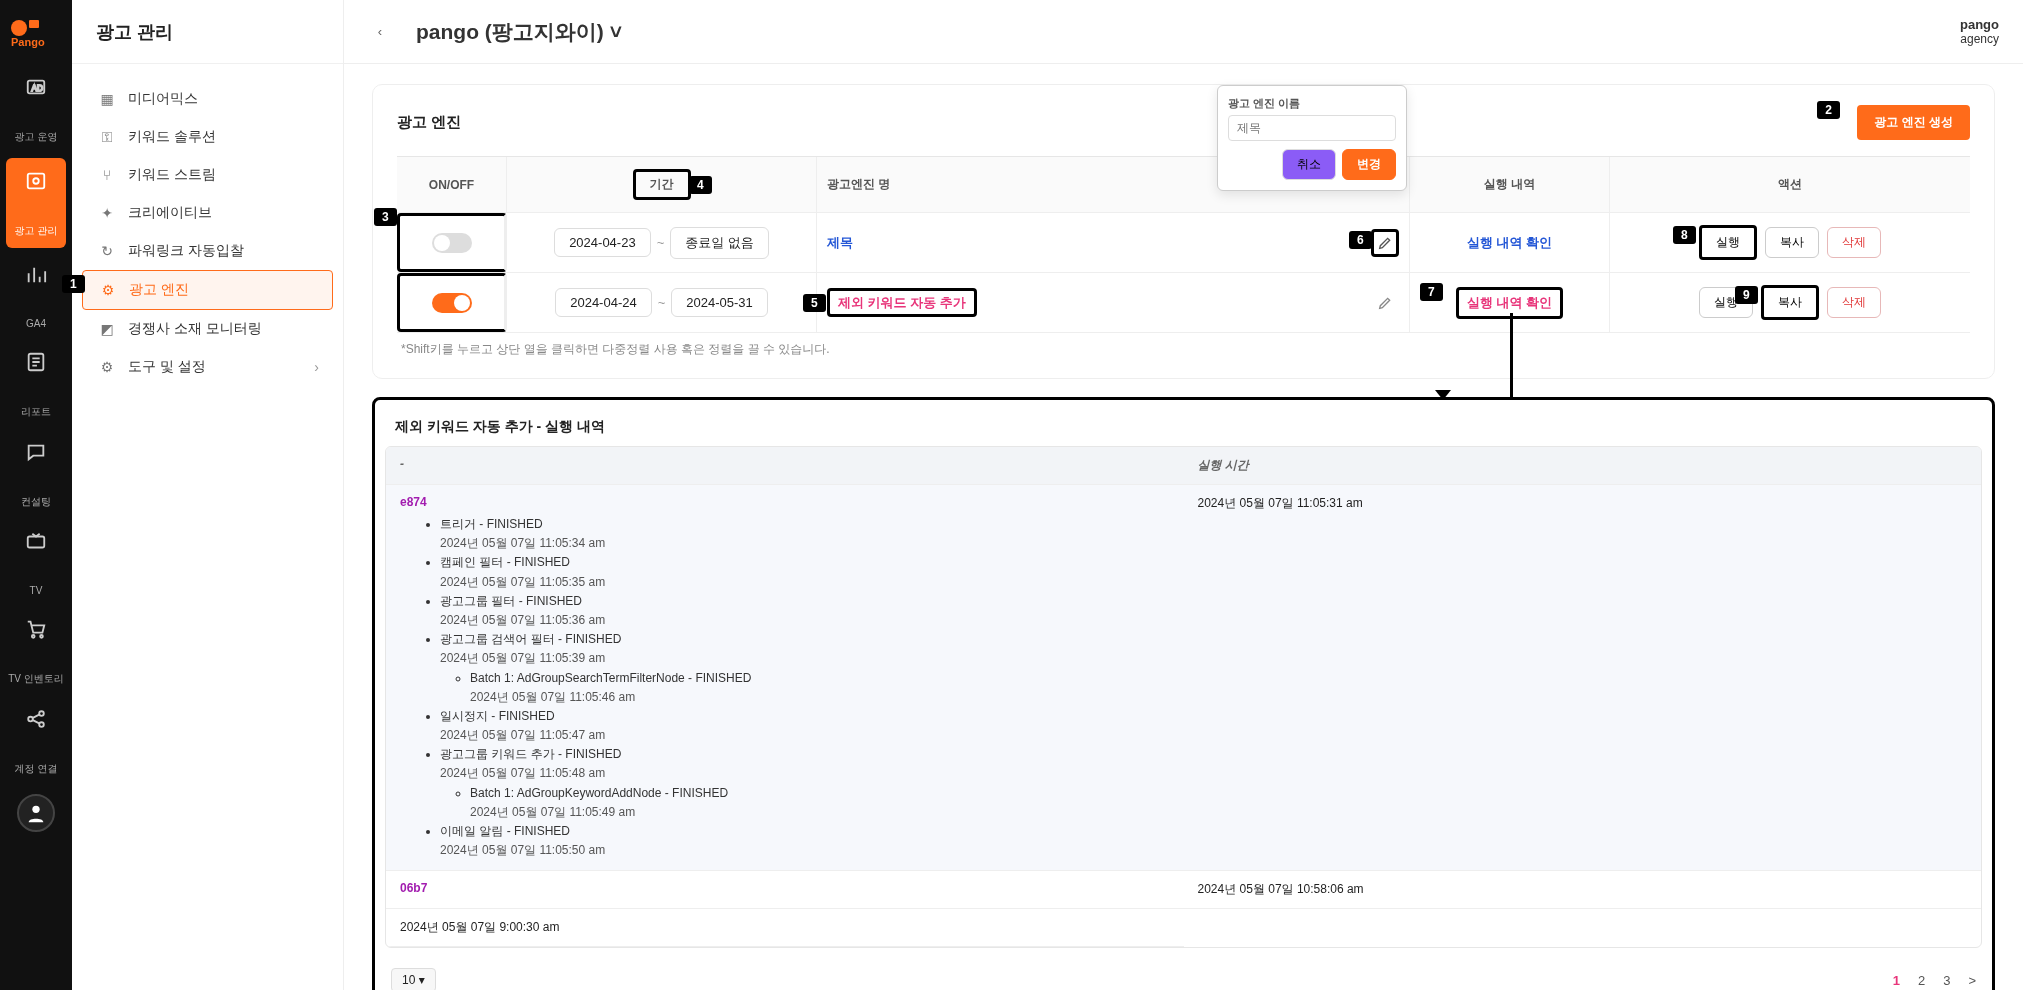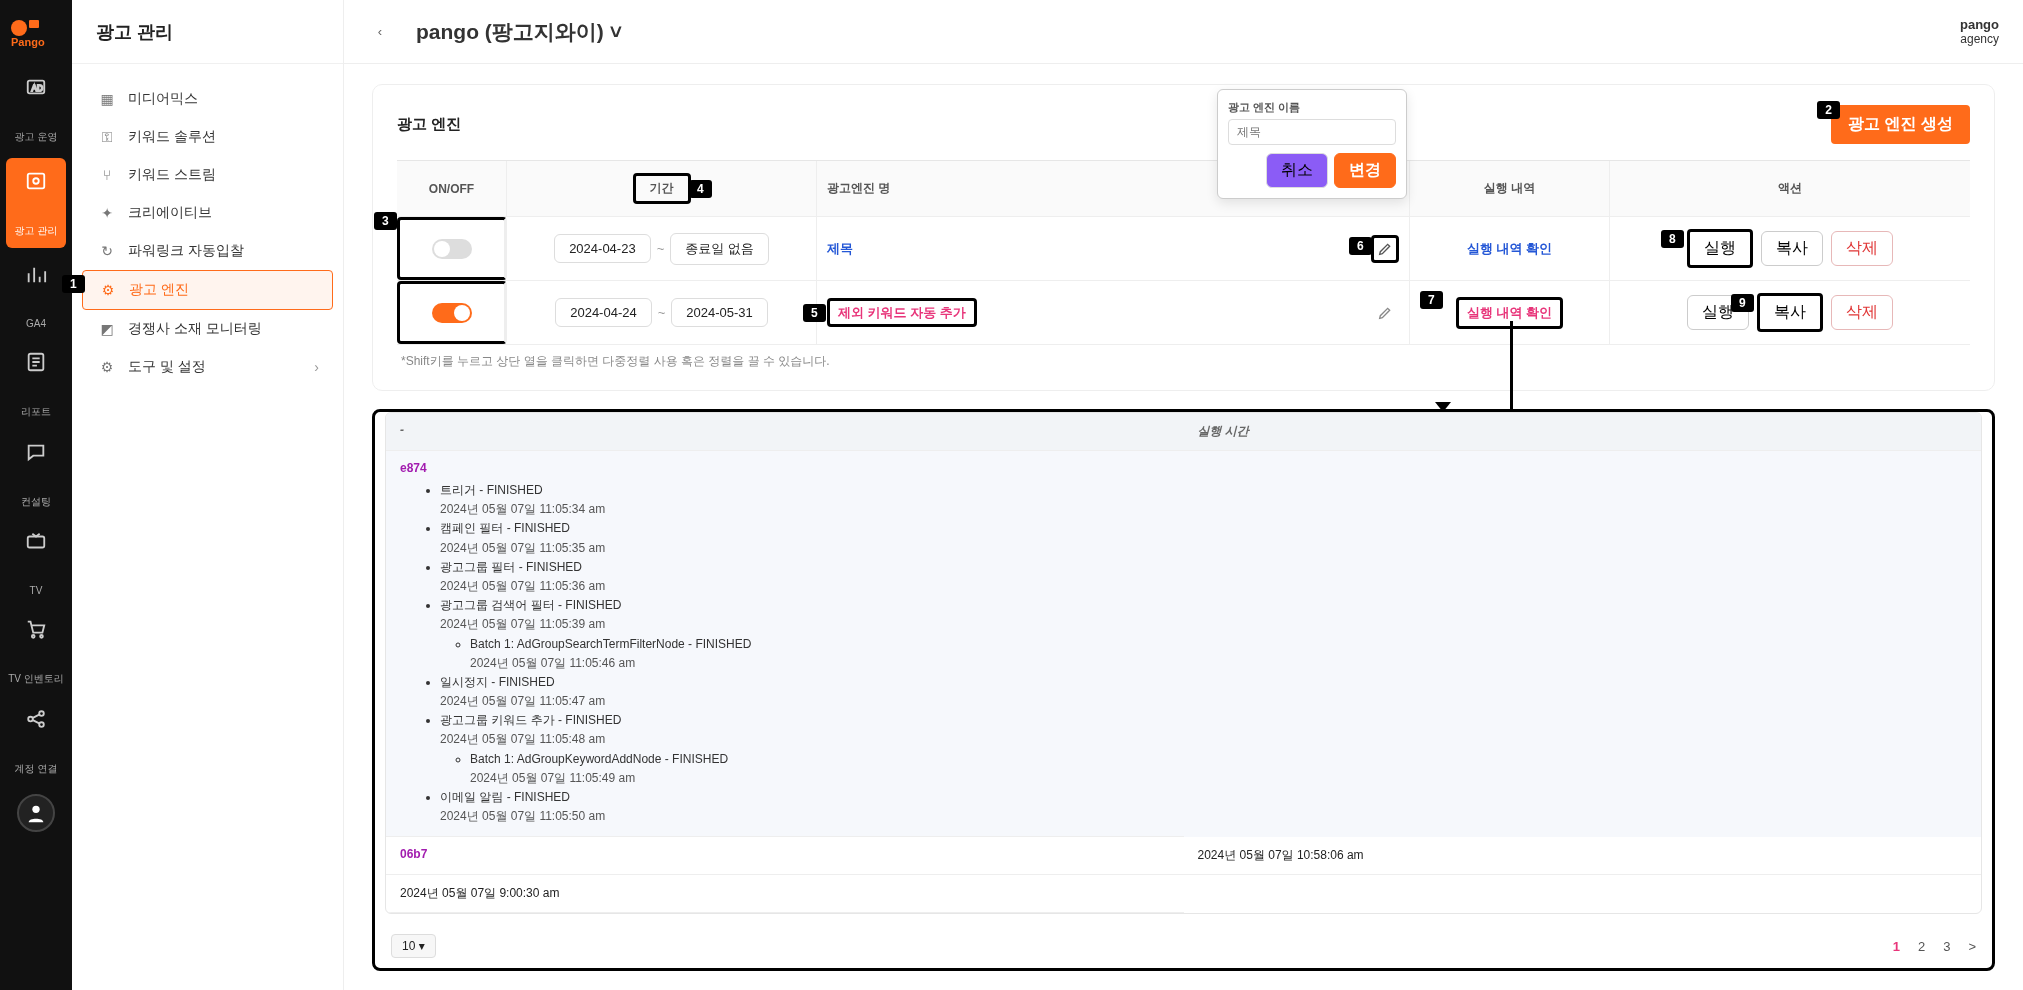--- a/index.html
+++ b/index.html
@@ -31,21 +31,21 @@
   .topbar .right { margin-left:auto; text-align:right; color:#333; font-size:12px; }
   .topbar .right .aname { font-weight:700; font-size:13px; }
 
   
   .main { margin-left:344px; padding: 84px 28px 30px 28px; }
   .panel { background:#fff; border:1px solid #eee; border-radius:10px; padding:0; margin-bottom:18px; position:relative; }
   .panel-inner { padding: 20px 24px; }
   .panel-header { display:flex; align-items:center; }
   .panel-title { font-size:15px; font-weight:700; }
   .panel-header .spacer { flex:1; }
-  .btn { display:inline-flex; align-items:center; justify-content:center; border:1px solid #ccc; border-radius:6px; padding:6px 14px; font-size:16px; cursor:pointer; background:#fff; }
+  .btn { display:inline-flex; align-items:center; justify-content:center; border:1px solid #ccc; border-radius:6px; padding:6px 14px; font-size:12px; cursor:pointer; background:#fff; }
   .btn.primary { background:#ff6b1a; border-color:#ff6b1a; color:#fff; font-weight:700; }
   .btn.danger-text { color:#e03535; border-color:#e7b8b8; }
   .btn.plain { background:#8b5cf6; border-color:#ddd; }
 
   
   .marker { position:absolute; background:#000; color:#fff; font-weight:700; font-size:12px; padding:2px 8px; border-radius:3px; z-index:50; }
   .box-outline { border:3px solid #000; border-radius:4px; }
 
   
   .engine-table { width:100%; border-top:1px solid #e6e6e6; margin-top:16px; }
@@ -355,20 +355,21 @@
       </div>
 
       <div class="hint">*Shift키를 누르고 상단 열을 클릭하면 다중정렬 사용 혹은 정렬을 끌 수 있습니다.</div>
     </div>
   </div>
 
   <div class="panel history-panel" style="position:relative;">
 
     <div style="position:absolute; left:1060px; top:-10px; width:0;height:0;border-left:8px solid transparent;border-right:8px solid transparent;border-top:10px solid #000;"></div>
 
+    <div class="history-title">제외 키워드 자동 추가 - 실행 내역</div>
 
     <div class="hist-table">
       <div class="hist-head">
         <div class="hc">-</div>
         <div class="hc">실행 시간</div>
       </div>
 
       <div class="hist-row expanded">
         <div class="hc">
           <span class="hist-id">e874</span>
@@ -379,20 +380,21 @@
               <li>광고그룹 검색어 필터 - FINISHED<br><span class="ts">2024년 05월 07일 11:05:39 am</span><ul>
                   <li>Batch 1: AdGroupSearchTermFilterNode - FINISHED<br><span class="ts">2024년 05월 07일 11:05:46 am</span></li>
                 </ul></li>
               <li>일시정지 - FINISHED<br><span class="ts">2024년 05월 07일 11:05:47 am</span></li>
               <li>광고그룹 키워드 추가 - FINISHED<br><span class="ts">2024년 05월 07일 11:05:48 am</span><ul>
                   <li>Batch 1: AdGroupKeywordAddNode - FINISHED<br><span class="ts">2024년 05월 07일 11:05:49 am</span></li>
                 </ul></li>
               <li>이메일 알림 - FINISHED<br><span class="ts">2024년 05월 07일 11:05:50 am</span></li>
             </ul>
         </div>
+        <div class="hc">2024년 05월 07일 11:05:31 am</div>
       </div>
 
       <div class="hist-row">
         <div class="hc"><span class="hist-id">06b7</span></div>
         <div class="hc">2024년 05월 07일 10:58:06 am</div>
       </div>
       <div class="hist-row">
         <div class="hc">2024년 05월 07일 9:00:30 am</div>
       </div>
     </div>

